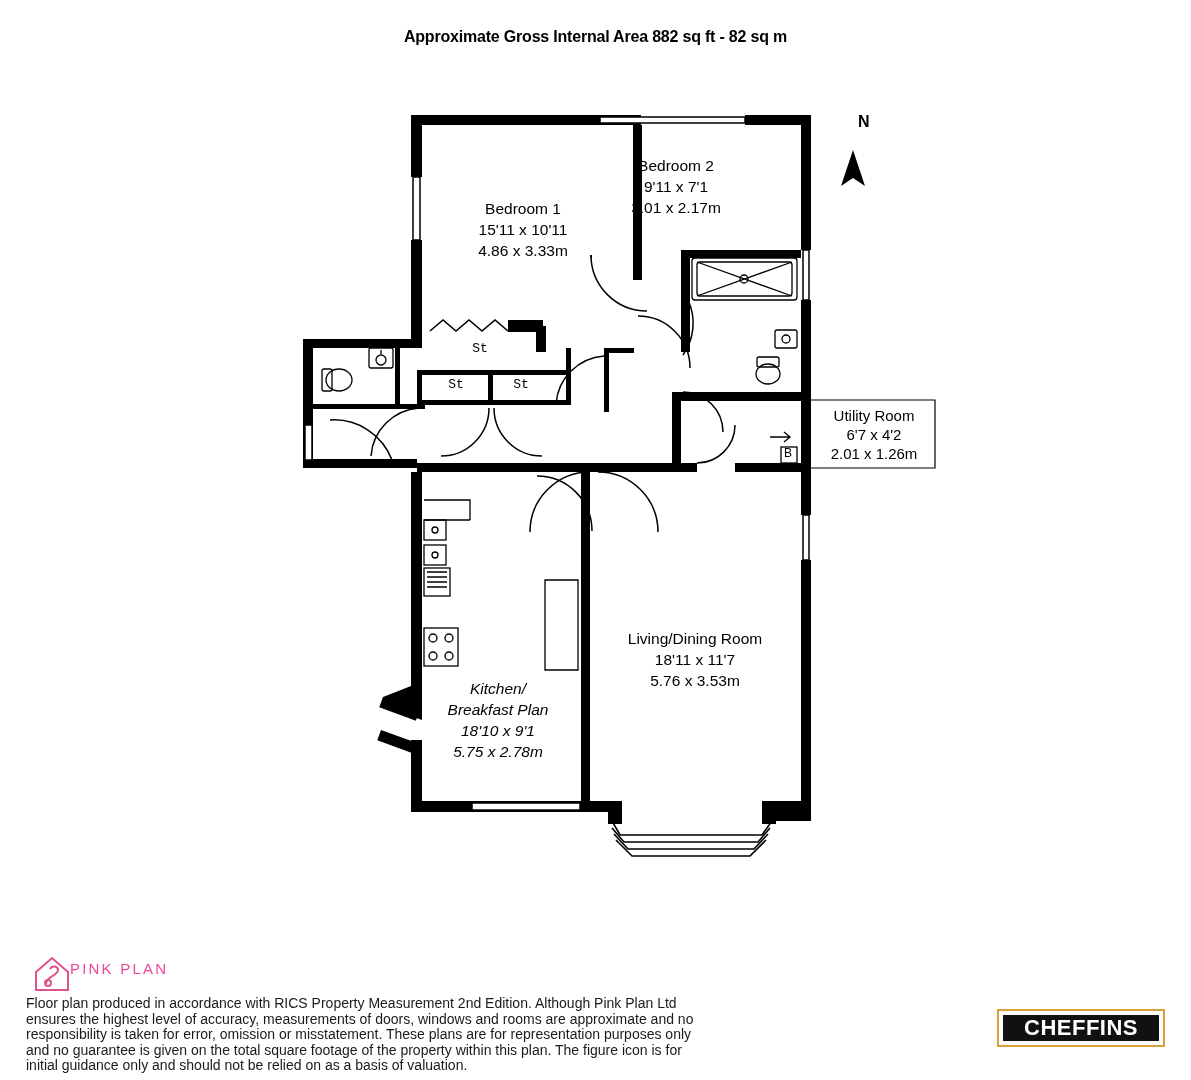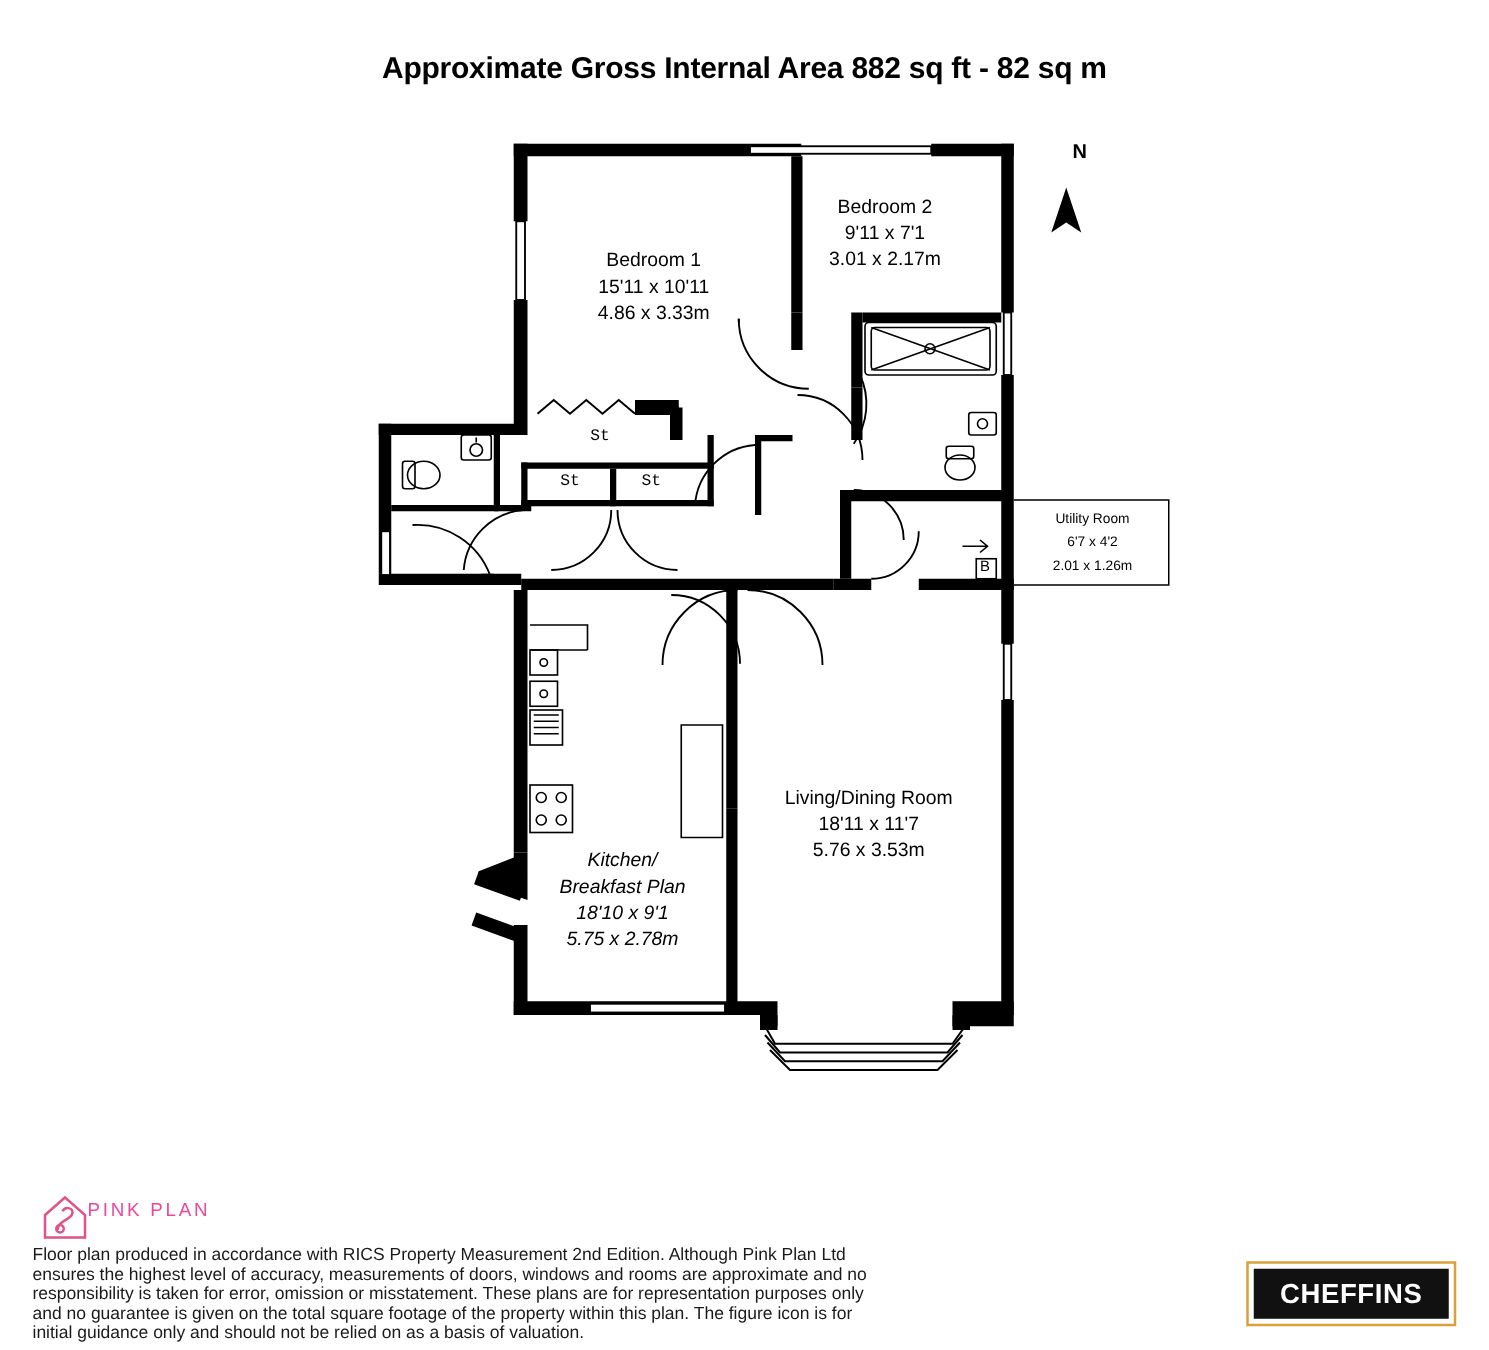--- a/index.html
+++ b/index.html
@@ -14,24 +14,23 @@
     font-family: "Liberation Sans", sans-serif;
     color: #000000;
     overflow: hidden;
   }
   #title {
     position: absolute;
     left: 0;
     top: 28px;
     width: 1191px;
     text-align: center;
-    font-size: 24px;
+    font-size: 16px;
     font-weight: bold;
     letter-spacing: -0.2px;
-    margin-top: 13px;
   }
   #plan {
     position: absolute;
     left: 0;
     top: 0;
     width: 1191px;
     height: 1080px;
   }
   .room-label {
     position: absolute;
@@ -59,21 +58,21 @@
     top: 113px;
     font-size: 16px;
     font-weight: bold;
   }
   #utility-label {
     position: absolute;
     left: 812px;
     top: 406px;
     width: 124px;
     text-align: center;
-    font-size: 11px;
+    font-size: 15px;
     line-height: 19px;
     white-space: nowrap;
   }
   #brand {
     position: absolute;
     left: 26px;
     top: 948px;
     width: 300px;
     height: 46px;
   }
@@ -92,21 +91,21 @@
     width: 680px;
     font-size: 14px;
     line-height: 15.6px;
     color: #1a1a1a;
   }
   #cheffins {
     position: absolute;
     left: 997px;
     top: 1009px;
     width: 168px;
-    height: 52px;
+    height: 38px;
     border: 2px solid #d8a13a;
     background: #ffffff;
     box-sizing: border-box;
   }
   #cheffins-inner {
     position: absolute;
     left: 4px;
     top: 4px;
     right: 4px;
     bottom: 4px;
@@ -307,21 +306,21 @@
 </svg>
 
 <div id="compass-n">N</div>
 
 <div class="room-label" style="left:433px; top:198px; width:180px;">
   <span class="rname">Bedroom 1</span>
   <span class="rdim">15'11 x 10'11</span>
   <span class="rdim">4.86 x 3.33m</span>
 </div>
 
-<div class="room-label" style="left:620px; top:155px; width:176px;">
+<div class="room-label" style="left:588px; top:155px; width:176px;">
   <span class="rname">Bedroom 2</span>
   <span class="rdim">9'11 x 7'1</span>
   <span class="rdim">3.01 x 2.17m</span>
 </div>
 
 <div class="room-label" style="left:600px; top:612px; width:190px;margin-top:16px;">
   <span class="rname">Living/Dining Room</span>
   <span class="rdim">18'11 x 11'7</span>
   <span class="rdim">5.76 x 3.53m</span>
 </div>

